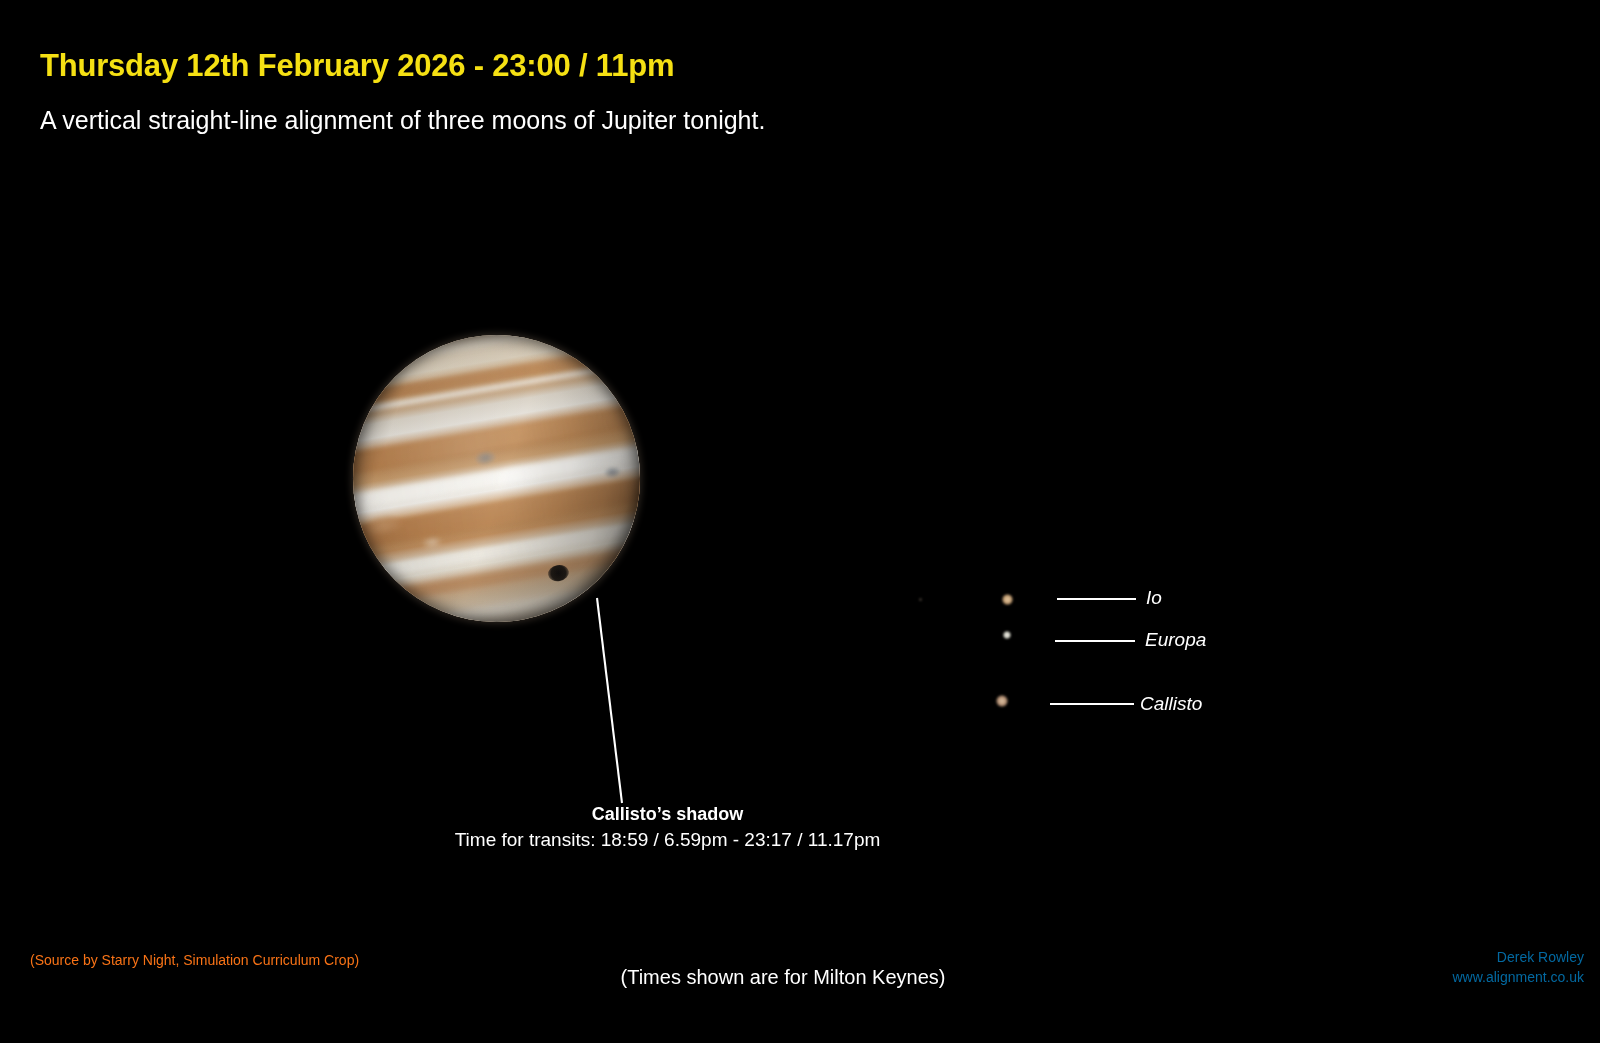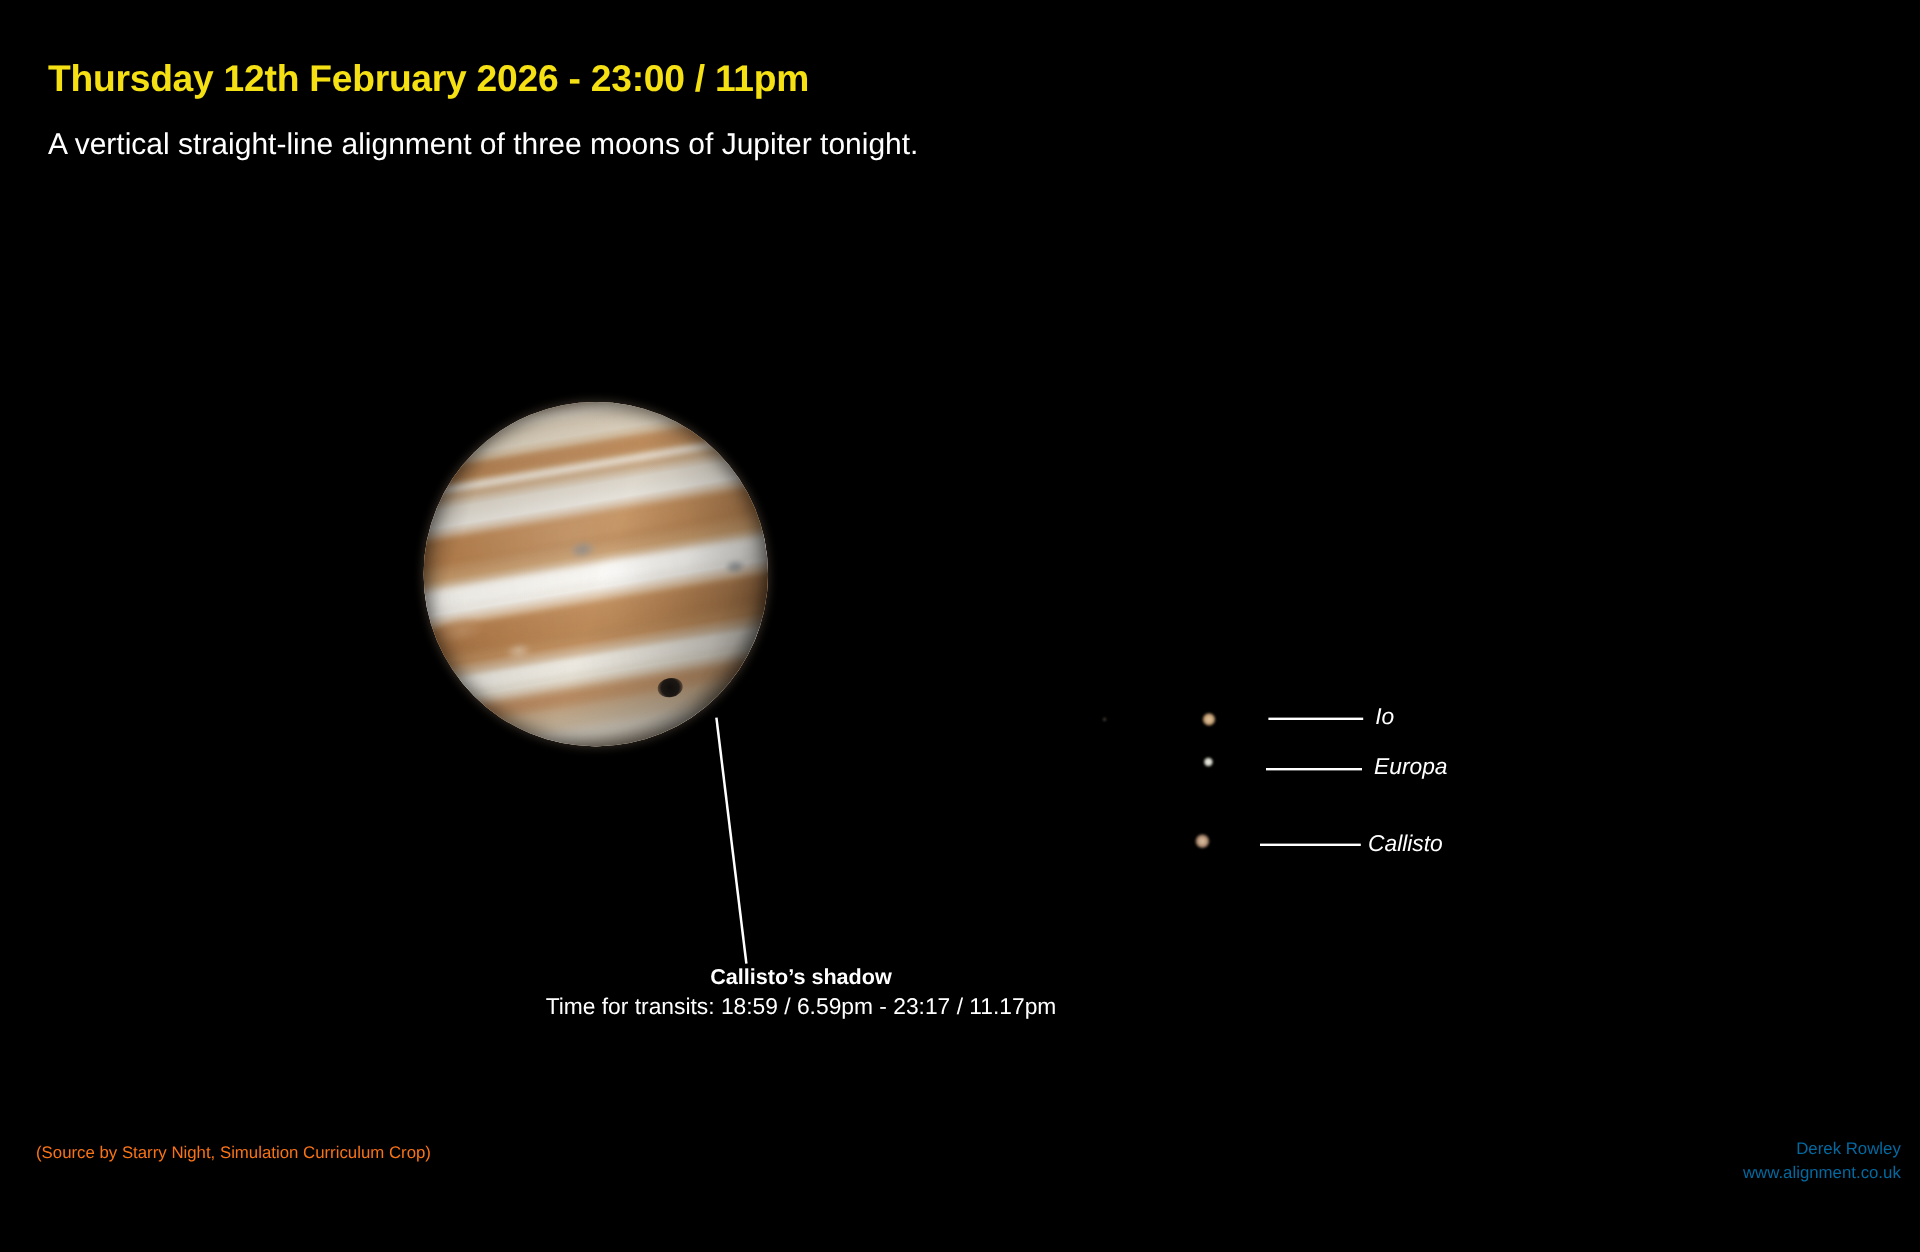--- a/index.html
+++ b/index.html
@@ -269,18 +269,19 @@
 
   <div class="moon" style="left:1003px;top:631px;width:8px;height:8px;background:radial-gradient(circle,#f2f0ea 0%,#cfcfc4 45%,rgba(120,120,112,0.22) 80%,transparent 100%);filter:blur(0.8px);"></div>
   <div class="leader" style="left:1055px;top:640px;width:80px;"></div>
   <div class="moon-label" style="left:1145px;top:629px;">Europa</div>
 
   <div class="moon" style="left:996px;top:695px;width:12px;height:12px;background:radial-gradient(circle,#dcc3a4 0%,#b99579 45%,rgba(110,88,66,0.25) 80%,transparent 100%);filter:blur(0.9px);"></div>
   <div class="leader" style="left:1050px;top:703px;width:84px;"></div>
   <div class="moon-label" style="left:1140px;top:693px;">Callisto</div>
 
   <div id="source-note">(Source by Starry Night, Simulation Curriculum Crop)</div>
+  <div id="times-note">(Times shown are for Milton Keynes)</div>
   <div id="credit">
     <div>Derek Rowley</div>
     <div>www.alignment.co.uk</div>
   </div>
 
 </div>
 
 </body></html>

